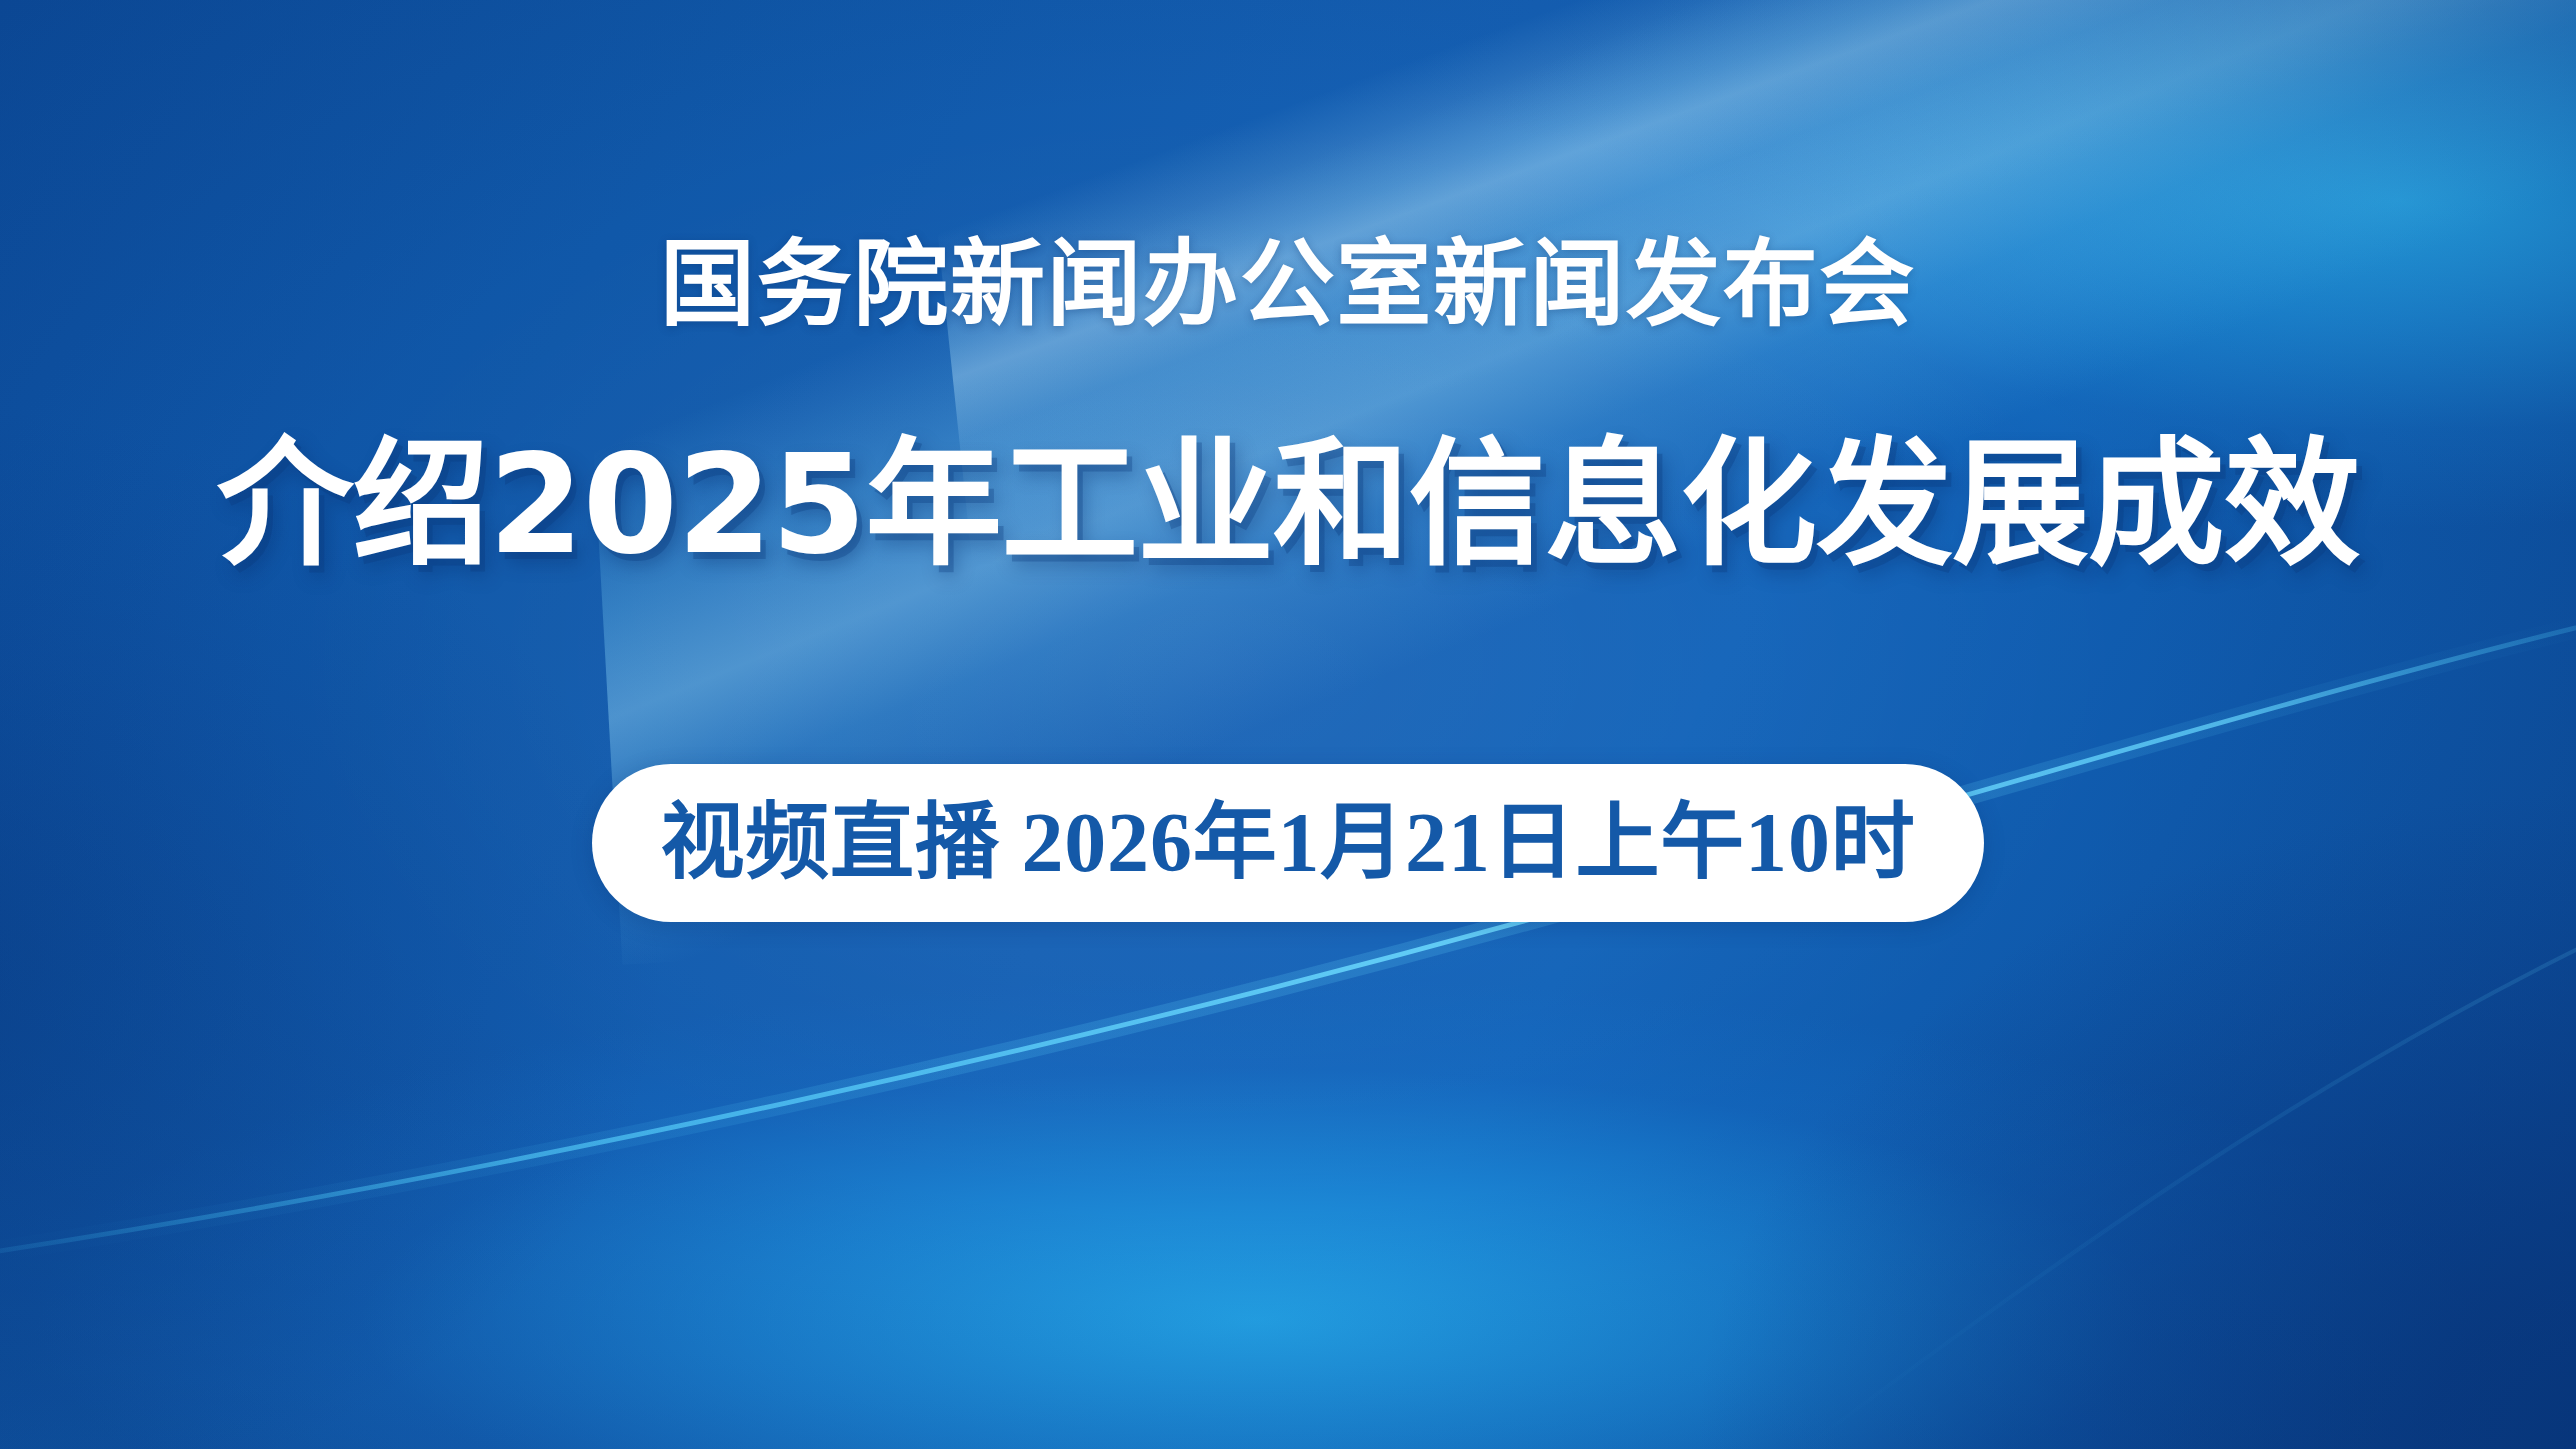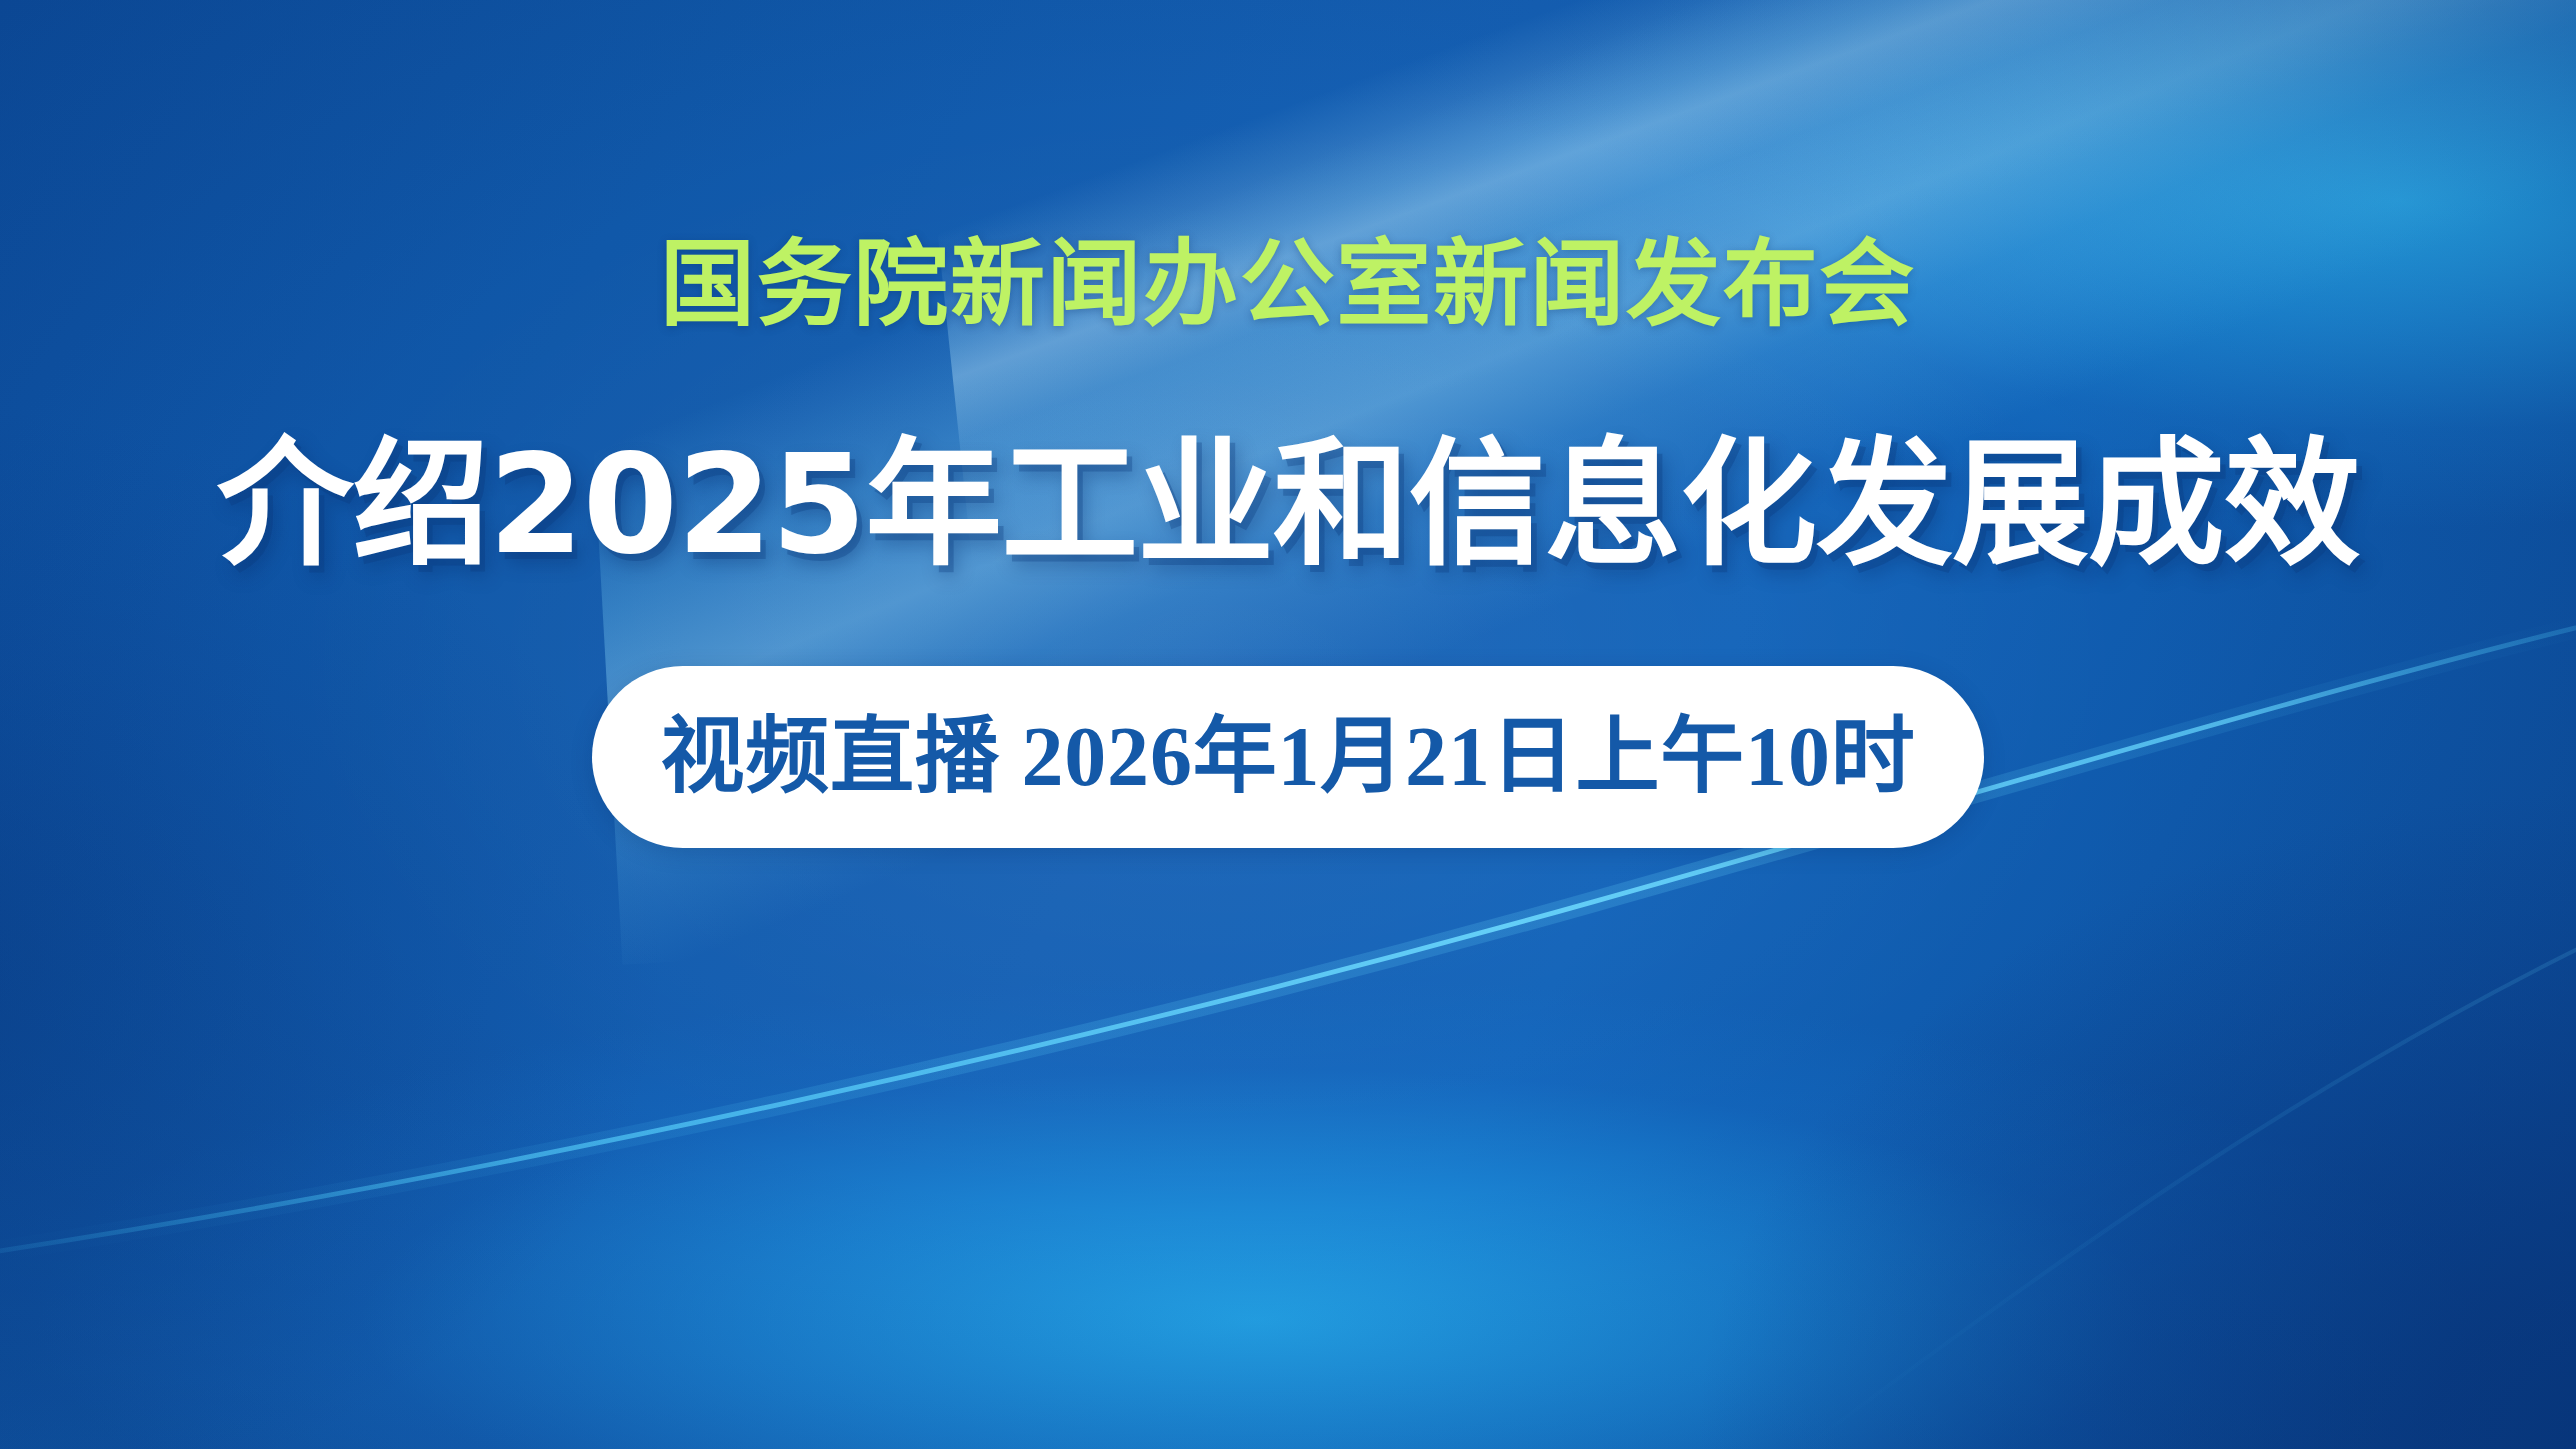--- a/index.html
+++ b/index.html
@@ -128,21 +128,21 @@
     position: absolute;
     inset: 0;
     z-index: 10;
     display: flex;
     flex-direction: column;
     align-items: center;
   }
 
   #kicker {
     margin-top: 235px;
-    color: #bef264;
+    color: #ffffff;
     font-family: "Liberation Serif", "DejaVu Serif", serif;
     font-weight: 700;
     font-size: 95px;
     line-height: 1.06;
     letter-spacing: 1.6px;
     white-space: nowrap;
     text-shadow: 0 2.4px 8px rgba(5,40,95,0.30);
   }
 
   #headline {
@@ -154,23 +154,24 @@
     line-height: 1.0;
     letter-spacing: -0.8px;
     white-space: nowrap;
     transform: scaleX(0.99);
     text-shadow:
       5.6px 7.2px 0 rgba(9,56,124,0.30),
       8px 11.3px 17.7px rgba(6,42,104,0.34);
   }
 
   #badge {
+    margin-top: 98px;
     background: #ffffff;
     border-radius: 804px;
-    height: 182px;
+    height: 158px;
     padding: 0 68px;
     display: flex;
     align-items: center;
     justify-content: center;
     box-shadow: 0 4.8px 21px rgba(6,40,100,0.22);
   }
 
   #badge-text {
     color: #1459a8;
     font-family: "Liberation Serif", "DejaVu Serif", serif;

